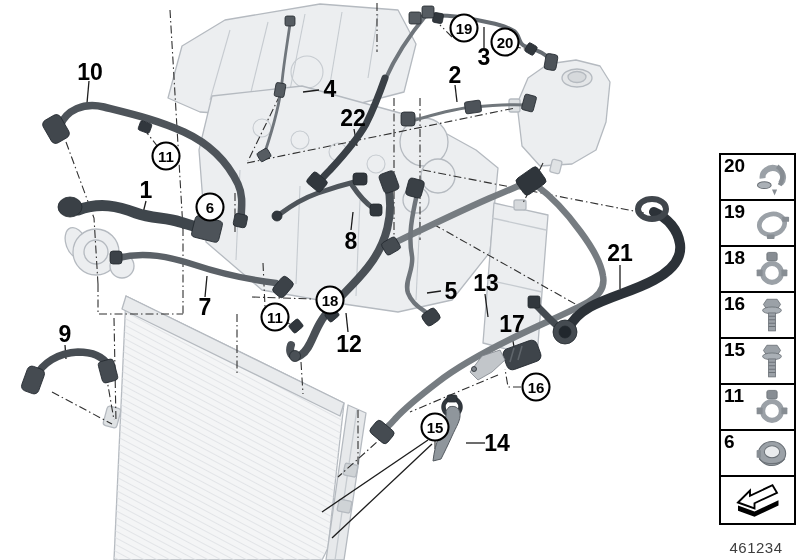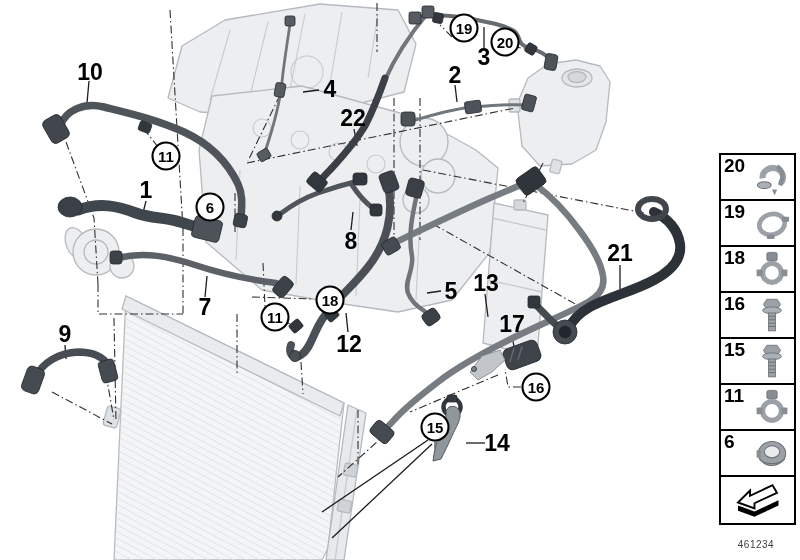--- a/index.html
+++ b/index.html
@@ -10,21 +10,21 @@
   .callout-plain{font-size:23px;font-weight:bold;}
   .callout-circ-text{font-size:15px;font-weight:bold;}
   .legend{position:absolute;left:719px;top:153px;width:77px;background:#fff;
           border:2px solid #000;box-sizing:border-box;}
   .cell{position:relative;height:46px;border-bottom:2px solid #000;box-sizing:border-box;background:#fff;}
   .cell:last-child{border-bottom:none;}
   .num{position:absolute;left:3px;top:0px;font-weight:bold;font-size:19px;color:#000;}
   .glyph{position:absolute;right:1px;top:2px;width:42px;height:41px;}
   .cell.arrow .glyph{left:4px;top:3px;width:65px;height:39px;right:auto;}
   .footer{position:absolute;left:712px;top:539px;width:88px;text-align:center;
-          font-size:10px;color:#3d3d3d;letter-spacing:.5px;}
+          font-size:15px;color:#3d3d3d;letter-spacing:.5px;}
   .hidden-defs{position:absolute;width:0;height:0;overflow:hidden;}
 </style>
 </head>
 <body>
 
 <div class="stage">
 
   <svg id="art" width="800" height="560" viewBox="0 0 800 560" xmlns="http://www.w3.org/2000/svg">
     <defs>
       <pattern id="hatch" width="6" height="6" patternUnits="userSpaceOnUse" patternTransform="rotate(118)">

